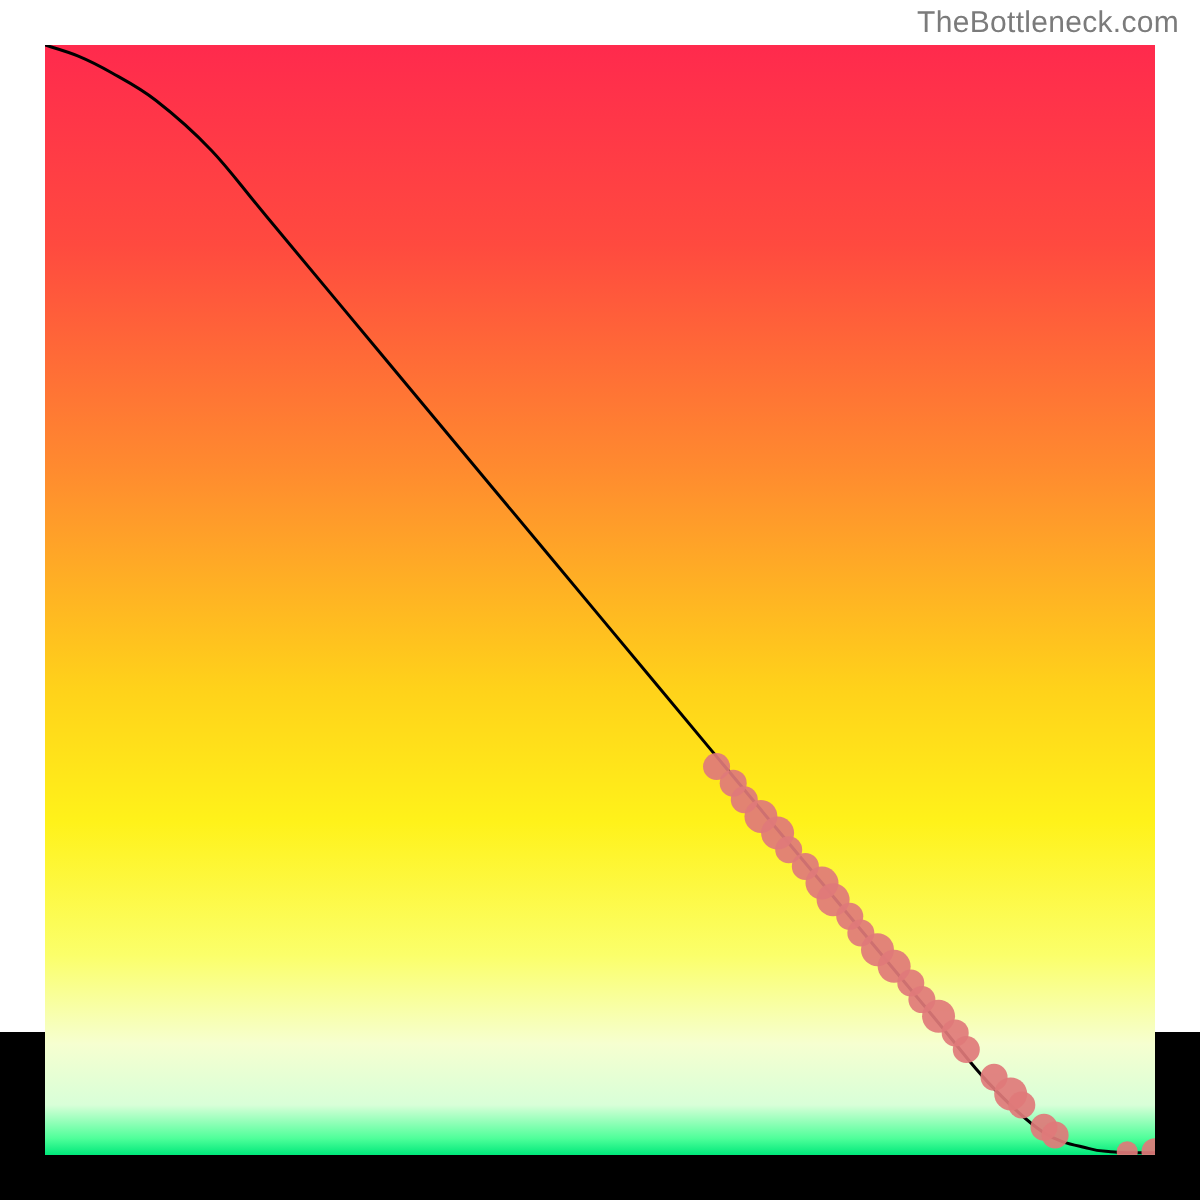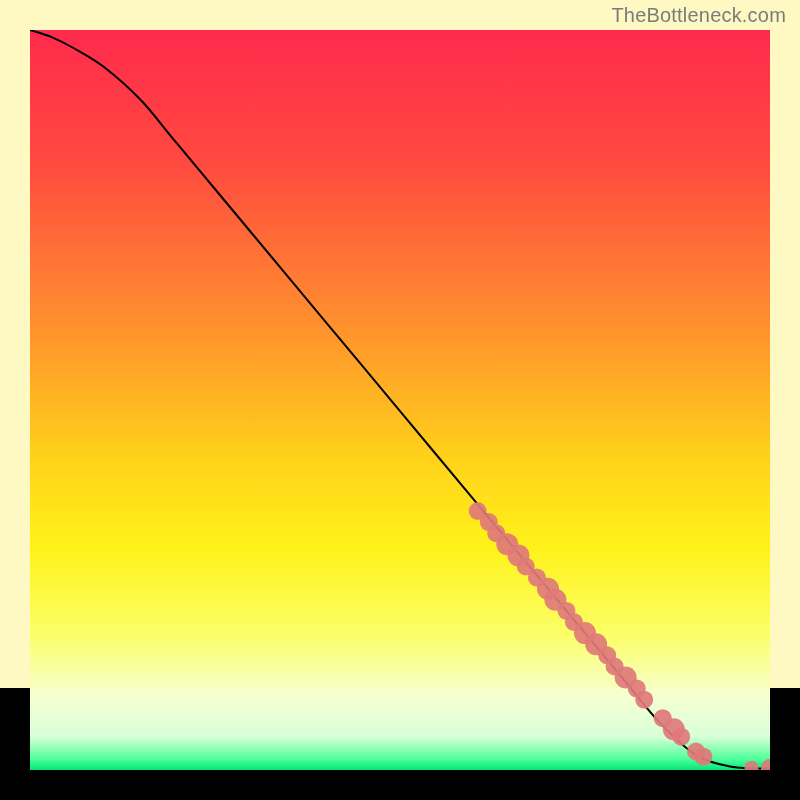--- a/index.html
+++ b/index.html
@@ -8,21 +8,21 @@
     width: 800px;
     height: 800px;
     background: #000;
     overflow: hidden;
     font-family: Arial, Helvetica, sans-serif;
   }
   .stage {
     position: relative;
     width: 800px;
     height: 688px;
-    background: #fef9c3;
+    background: #ffffff;
   }
   .attribution {
     position: absolute;
     top: 4px;
     right: 14px;
     color: #7b7b7b;
     font-size: 20px;
     font-weight: 400;
     letter-spacing: 0.2px;
   }

